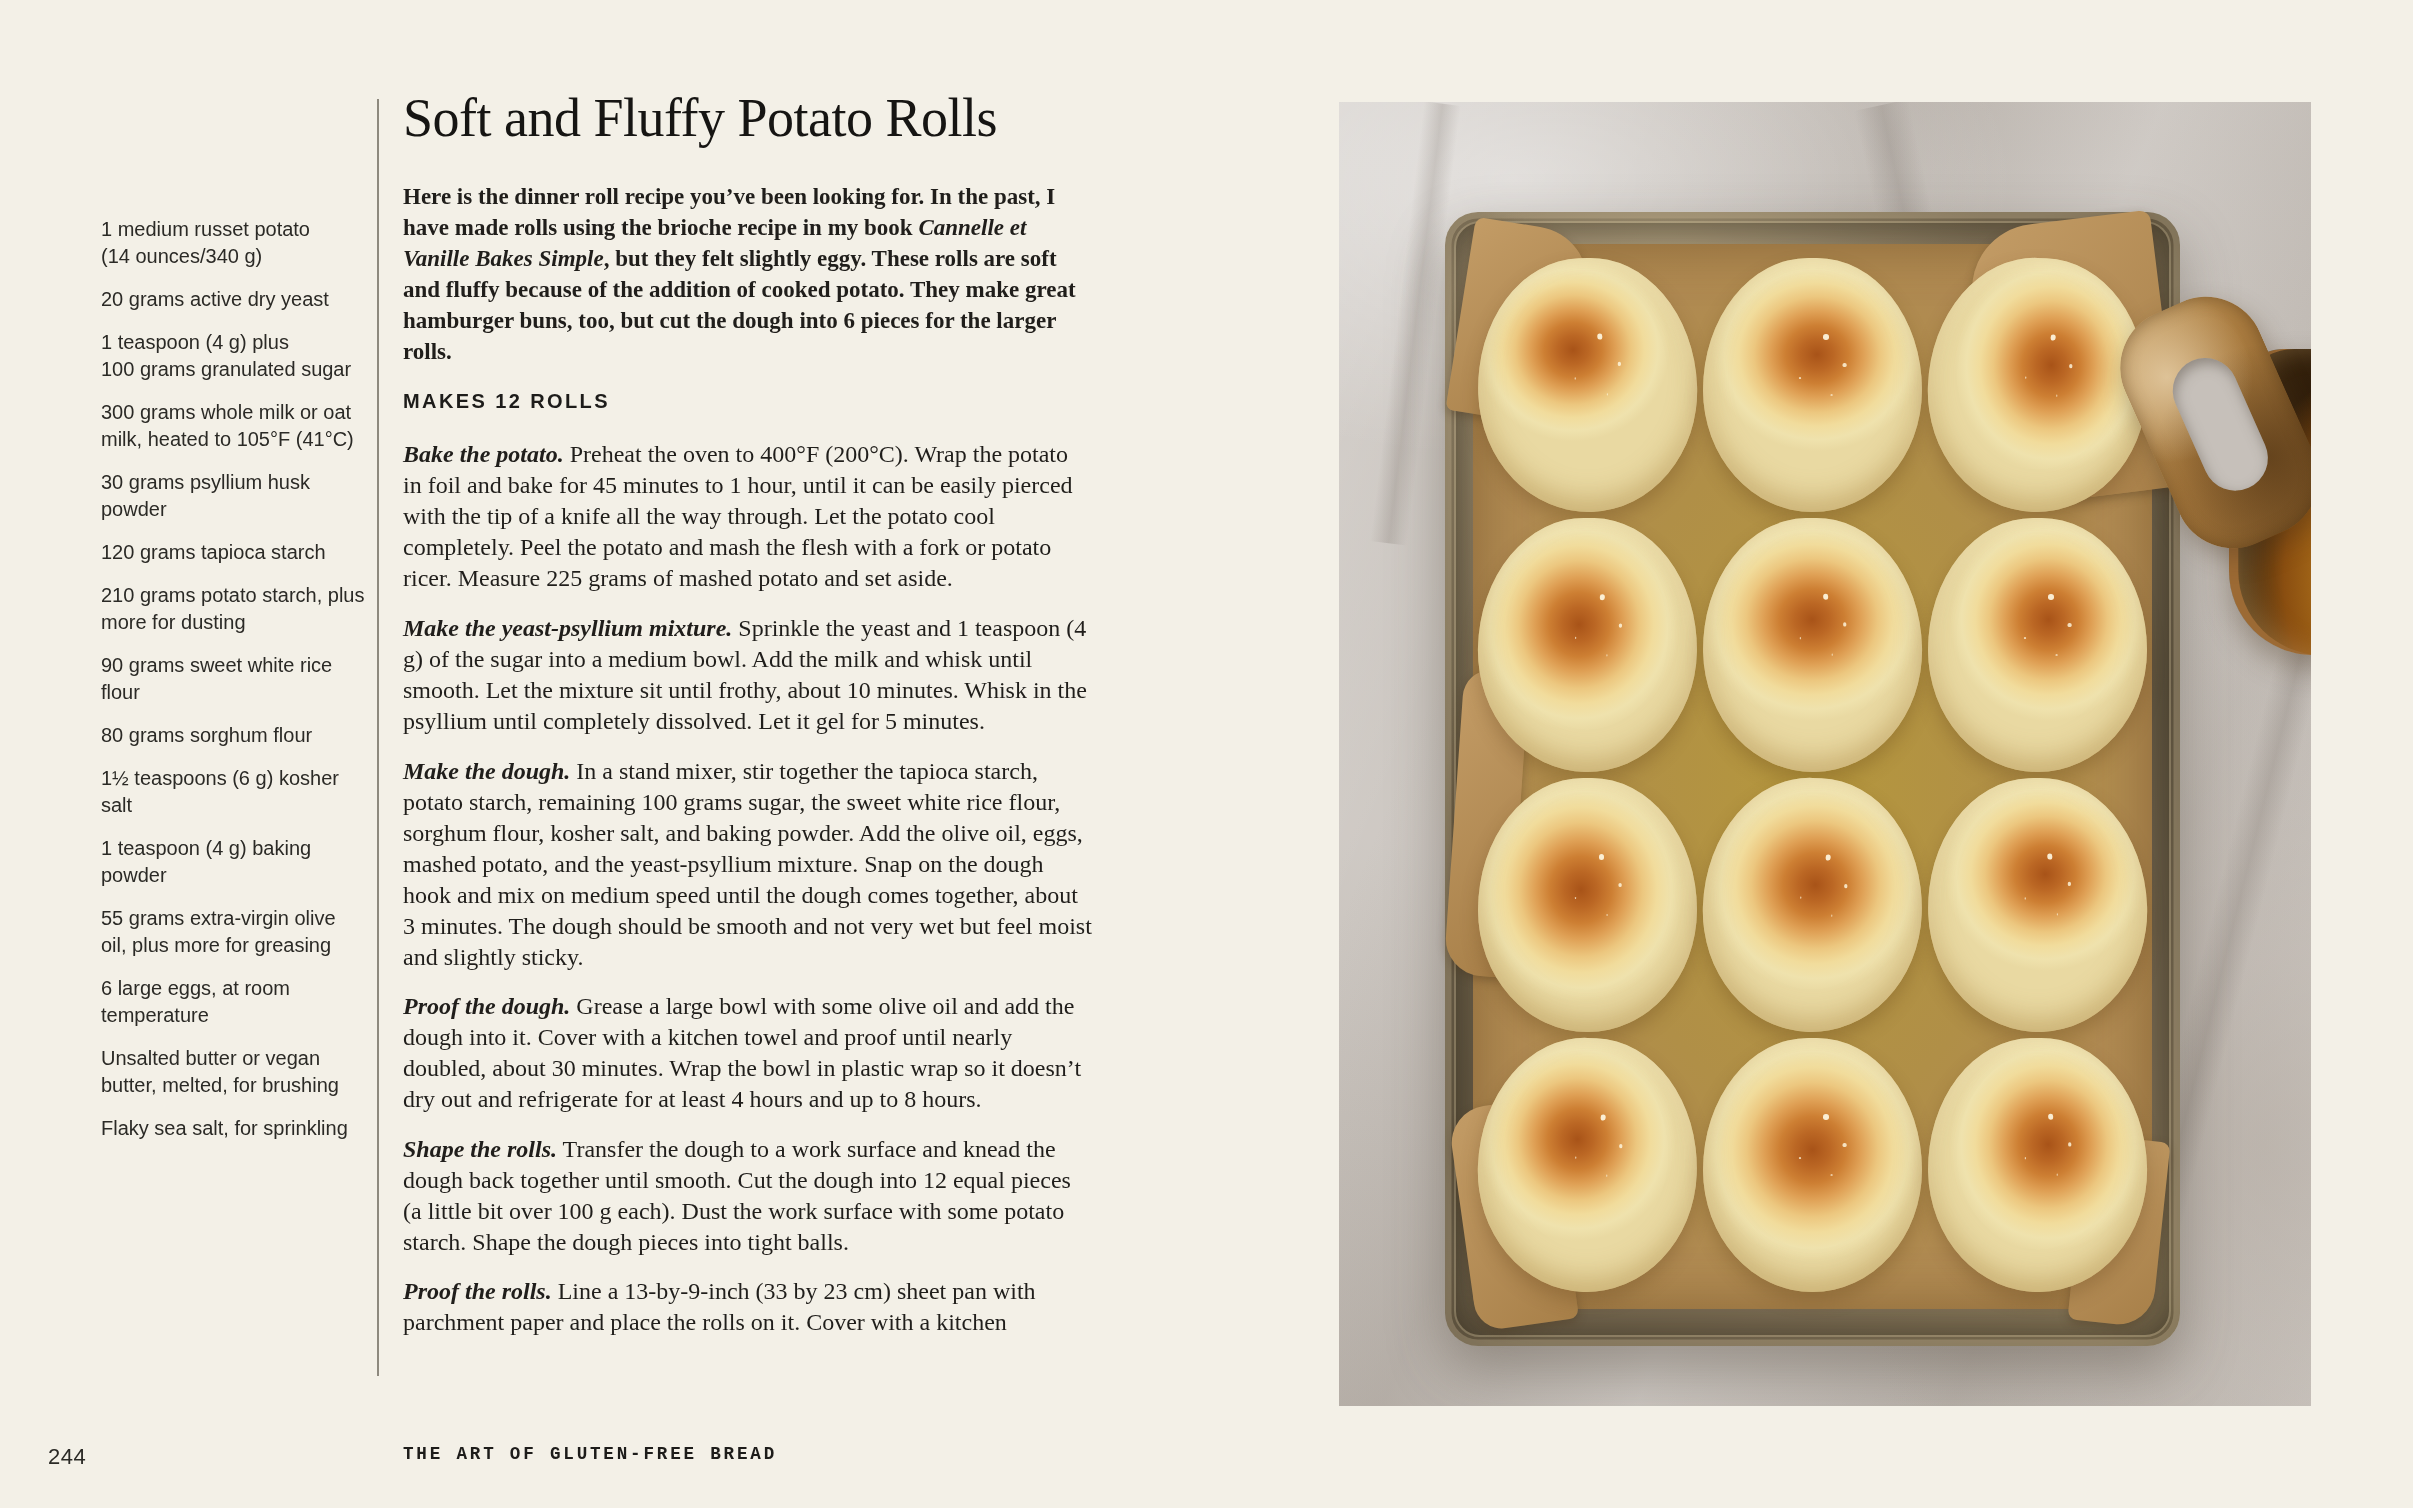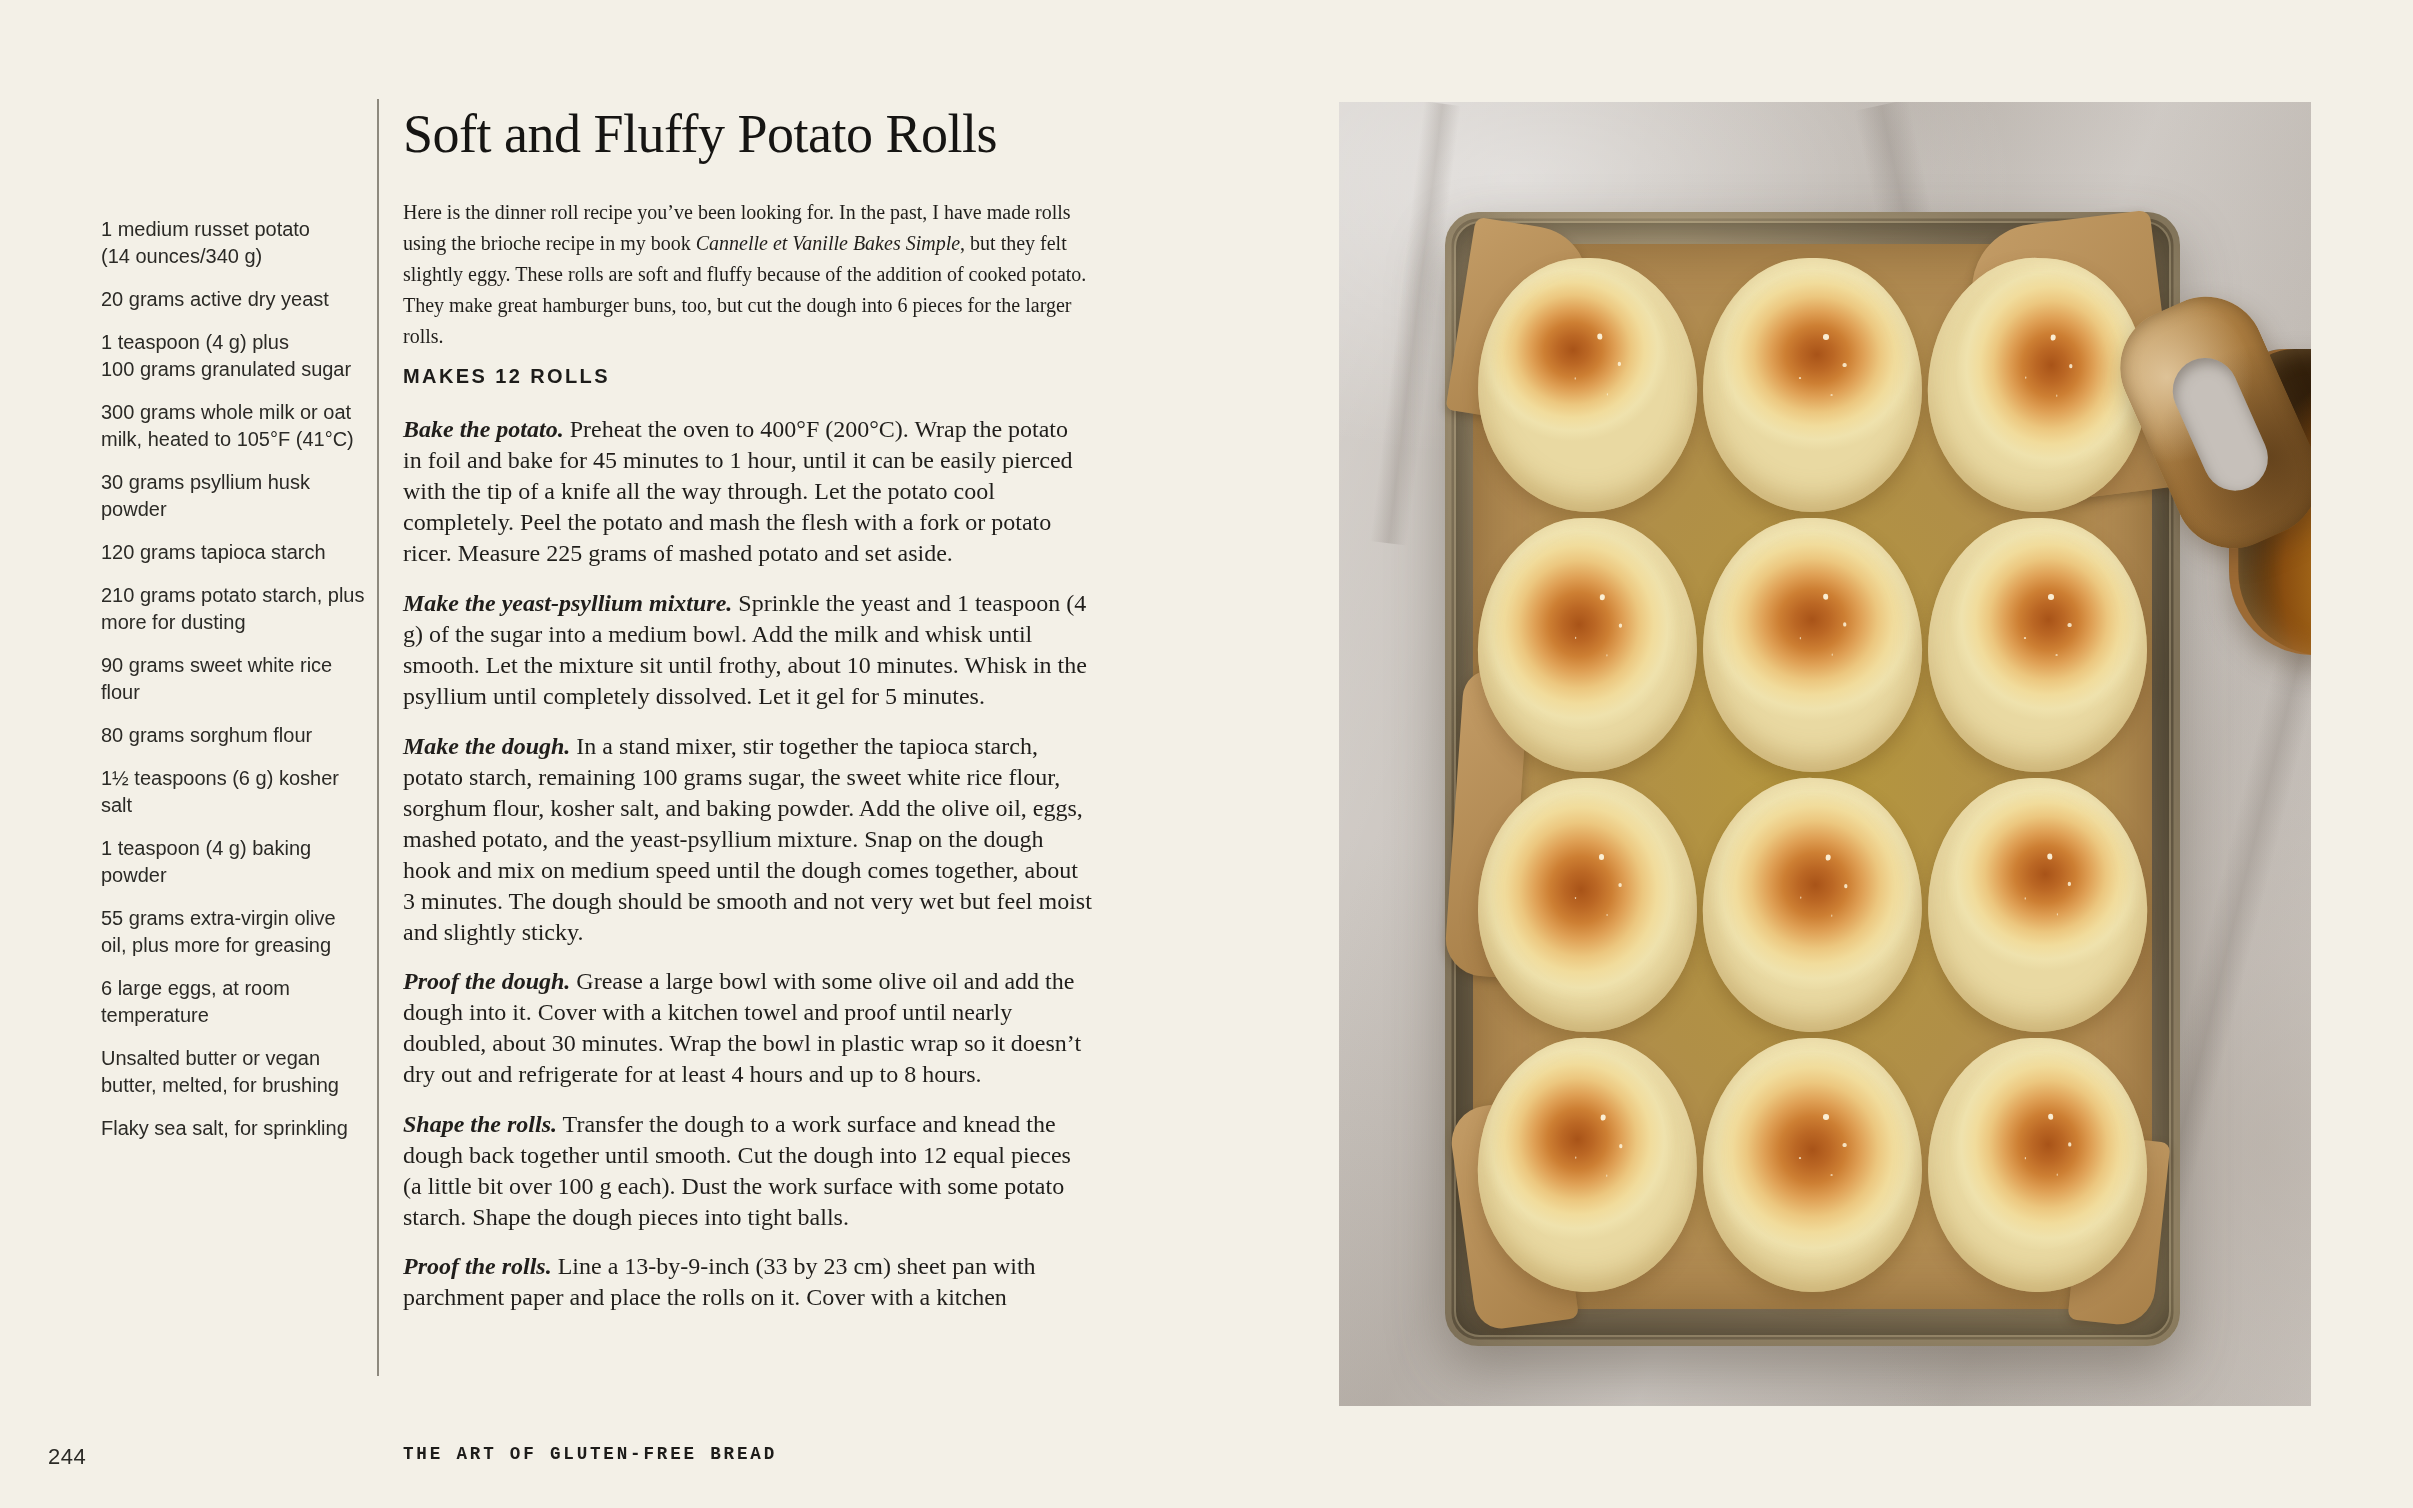--- a/index.html
+++ b/index.html
@@ -20,25 +20,25 @@
   .ing-item{margin:0 0 16px 0;white-space:pre-line;}
 
   .column-rule{
     position:absolute;left:377px;top:99px;width:1.9px;height:1277px;
     background:#8d897e;
   }
 
   
   .main-col{position:absolute;left:403px;top:89px;width:689px;}
   .recipe-title{
-    margin:16px 0 33px 0;
+    margin:0 0 33px 0;
     font-size:54px;line-height:1.1;font-weight:normal;
     letter-spacing:-0.5px;color:#161513;
   }
-  .intro{margin:0 0 13px 0;font-size:20px;line-height:31px;}
+  .intro{margin:0 0 23px 0;font-size:23px;line-height:31px;font-weight:bold;}
   .book-title{font-style:italic;}
   .yield{
     margin:12px 0 26px 0;
     font-family:Liberation Sans, sans-serif;
     font-size:20px;font-weight:bold;letter-spacing:2.4px;color:#1d1c1a;
   }
   .step{margin:0 0 18.6px 0;font-size:24px;line-height:31px;}
   .lead{font-style:italic;font-weight:bold;}
 
   

